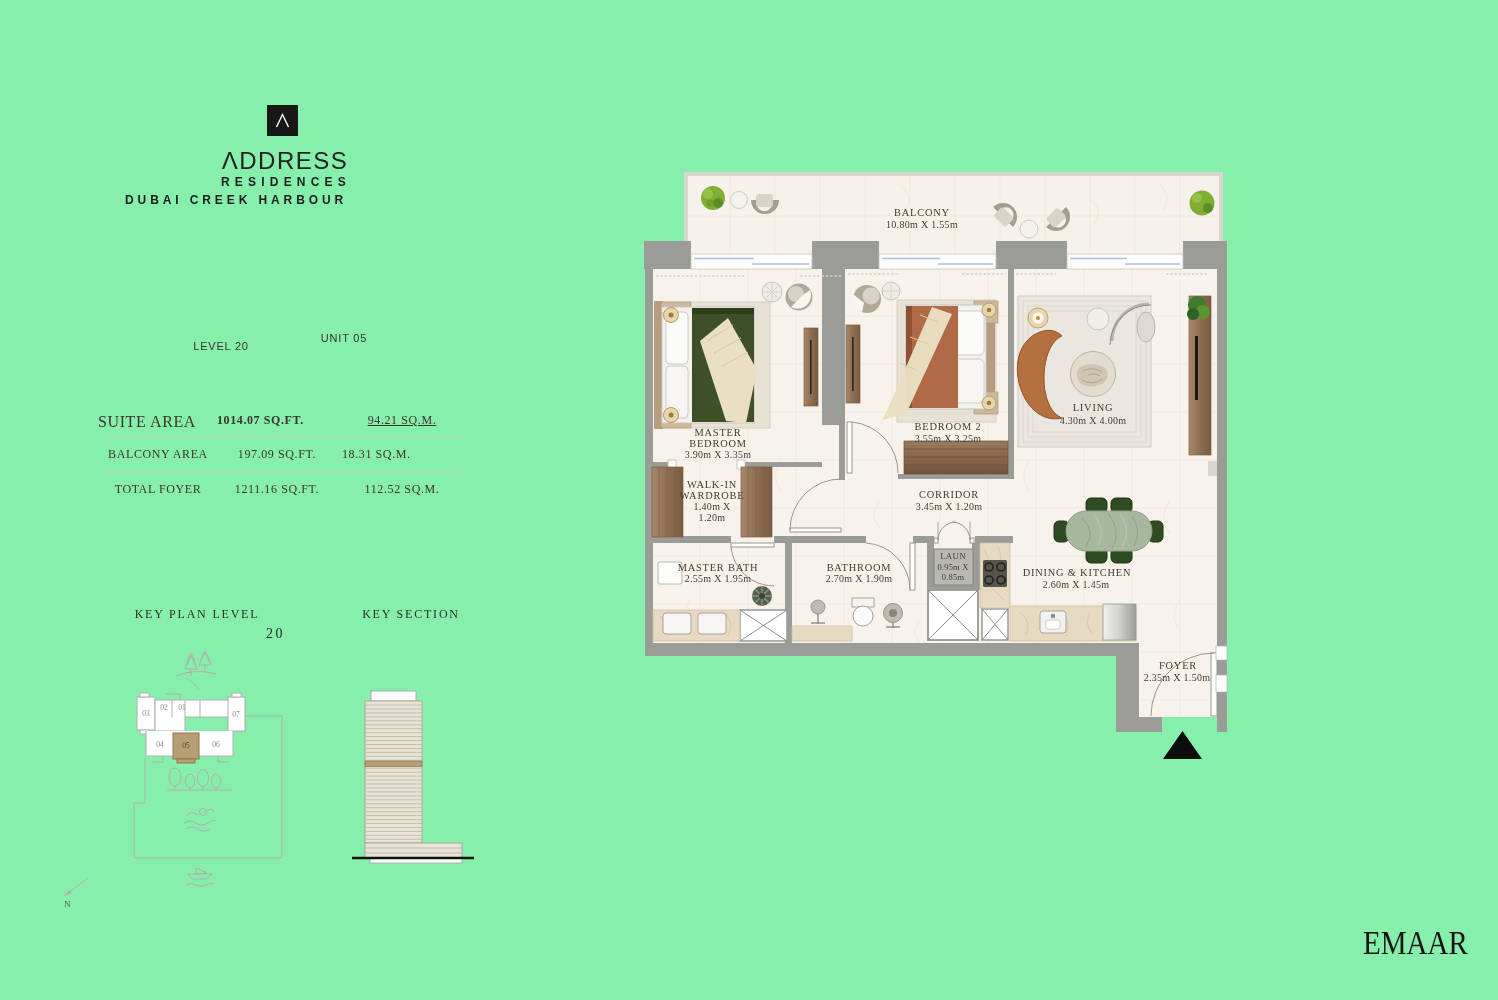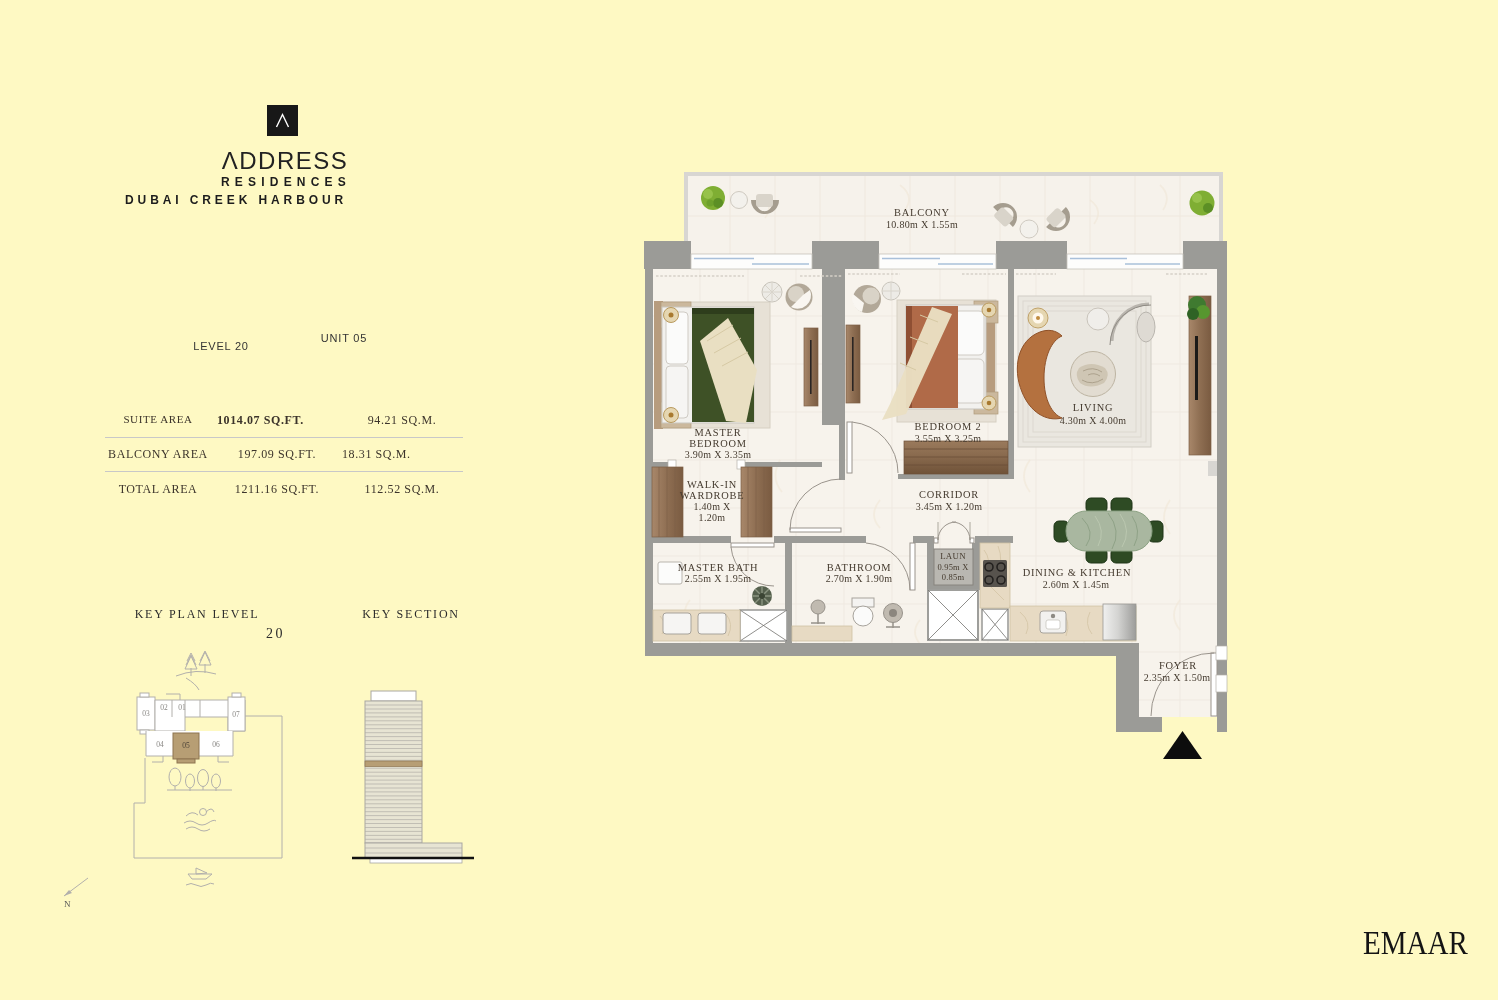--- a/index.html
+++ b/index.html
@@ -1,16 +1,16 @@
 <!DOCTYPE html>
 <html><head>
 <meta charset="utf-8">
 <style>
   html,body{margin:0;padding:0;background:#ffffff;}
-  .page{position:relative;width:1498px;height:1000px;background:#fef9c3;overflow:hidden;
+  .page{position:relative;width:1498px;height:1000px;background:#86efac;overflow:hidden;
         font-family:"Liberation Serif", serif;color:#3c342b;}
   .abs{position:absolute;}
   .sans{font-family:"Liberation Sans", sans-serif;}
 </style>
 </head>
 <body>
 <div class="page">
 
 <div class="abs" style="left:267px;top:105px;width:31px;height:31px;background:#181818;">
 <svg width="31" height="31">
@@ -22,33 +22,33 @@
 
 <div class="abs sans" style="left:126px;top:175px;width:320px;text-align:center;font-size:12px;letter-spacing:5.2px;font-weight:bold;color:#1d1d1d;">RESIDENCES</div>
 
 <div class="abs sans" style="left:125px;top:193px;width:320px;font-size:12px;letter-spacing:3.9px;font-weight:bold;color:#1d1d1d;">DUBAI CREEK HARBOUR</div>
 
 
 <div class="abs sans" style="left:171px;top:340px;width:100px;text-align:center;font-size:11px;letter-spacing:0.8px;color:#333333;">LEVEL 20</div>
 
 <div class="abs sans" style="left:294px;top:332px;width:100px;text-align:center;font-size:11px;letter-spacing:0.8px;color:#333333;">UNIT 05</div>
 
-<div class="abs" style="left:98px;top:413px;width:120px;text-align:center;font-size:11px;letter-spacing:0.6px;">SUITE AREA</div>
+<div class="abs" style="left:98px;top:413px;width:120px;text-align:left;font-size:16px;letter-spacing:0.6px;">SUITE AREA</div>
 <div class="abs" style="left:217px;top:413px;width:120px;text-align:left;font-size:12px;letter-spacing:0.6px;font-weight:bold;">1014.07 SQ.FT.</div>
-<div class="abs" style="left:342px;top:413px;width:120px;text-align:center;font-size:12px;letter-spacing:0.6px;">94.21 SQ.M.</div>
+<div class="abs" style="left:342px;top:413px;width:120px;text-align:center;font-size:12px;letter-spacing:0.6px;text-decoration:underline;">94.21 SQ.M.</div>
 
 <div class="abs" style="left:105px;top:437px;width:358px;height:1px;background:#c8c8c8;"></div>
 
 <div class="abs" style="left:98px;top:447px;width:120px;text-align:center;font-size:12px;letter-spacing:0.6px;">BALCONY AREA</div>
 <div class="abs" style="left:217px;top:447px;width:120px;text-align:center;font-size:12px;letter-spacing:0.6px;">197.09 SQ.FT.</div>
 <div class="abs" style="left:342px;top:447px;width:120px;text-align:left;font-size:12px;letter-spacing:0.6px;">18.31 SQ.M.</div>
 
 <div class="abs" style="left:105px;top:471px;width:358px;height:1px;background:#c8c8c8;"></div>
 
-<div class="abs" style="left:98px;top:482px;width:120px;text-align:center;font-size:12px;letter-spacing:0.6px;">TOTAL AREA</div>
+<div class="abs" style="left:98px;top:482px;width:120px;text-align:center;font-size:12px;letter-spacing:0.6px;">TOTAL FOYER</div>
 <div class="abs" style="left:217px;top:482px;width:120px;text-align:center;font-size:12px;letter-spacing:0.6px;">1211.16 SQ.FT.</div>
 <div class="abs" style="left:342px;top:482px;width:120px;text-align:center;font-size:12px;letter-spacing:0.6px;">112.52 SQ.M.</div>
 
 <div class="abs" style="left:97px;top:607px;width:200px;text-align:center;font-size:12px;letter-spacing:1.8px;color:#2c2c2c;">KEY PLAN LEVEL</div>
 <div class="abs" style="left:85px;top:626px;width:200px;text-align:right;font-size:14px;letter-spacing:2.5px;color:#2c2c2c;">20</div>
 
 <div class="abs" style="left:311px;top:607px;width:200px;text-align:center;font-size:12px;letter-spacing:1.8px;color:#2c2c2c;">KEY SECTION</div>
 
 <svg class="abs" style="left:50px;top:640px;" width="250" height="275" viewBox="50 640 250 275">
   <g fill="none" stroke="#b2b0ac" stroke-width="1">

